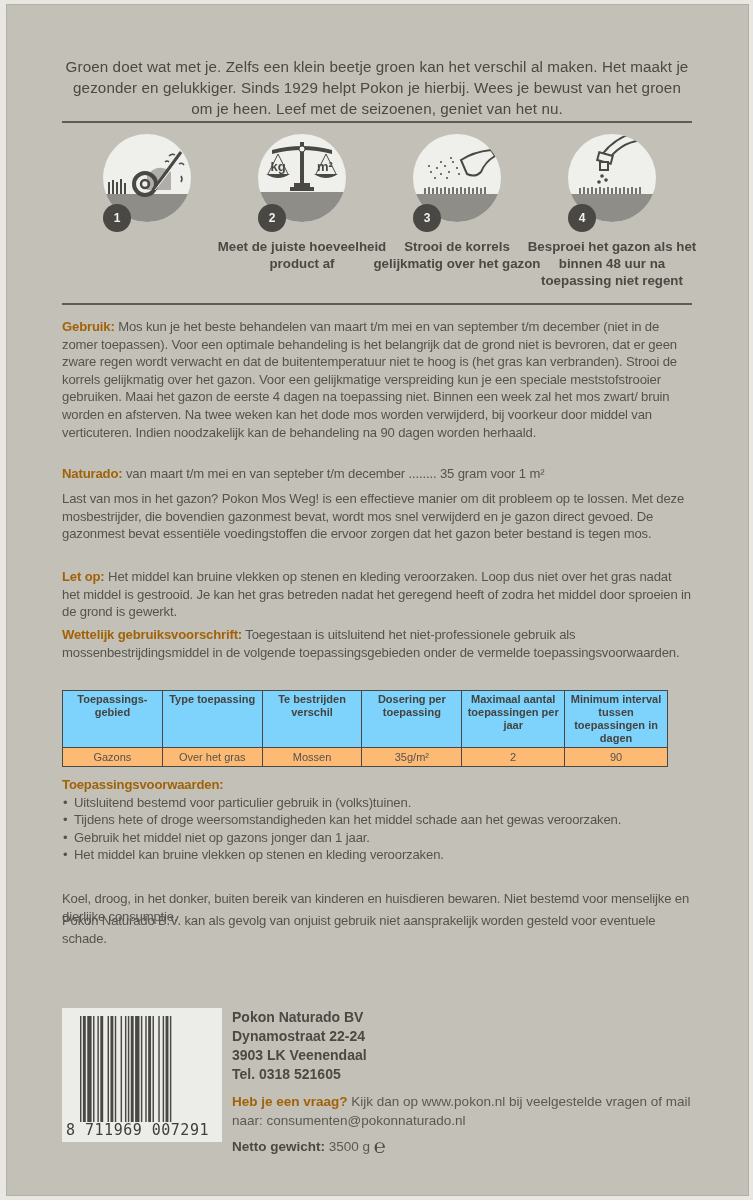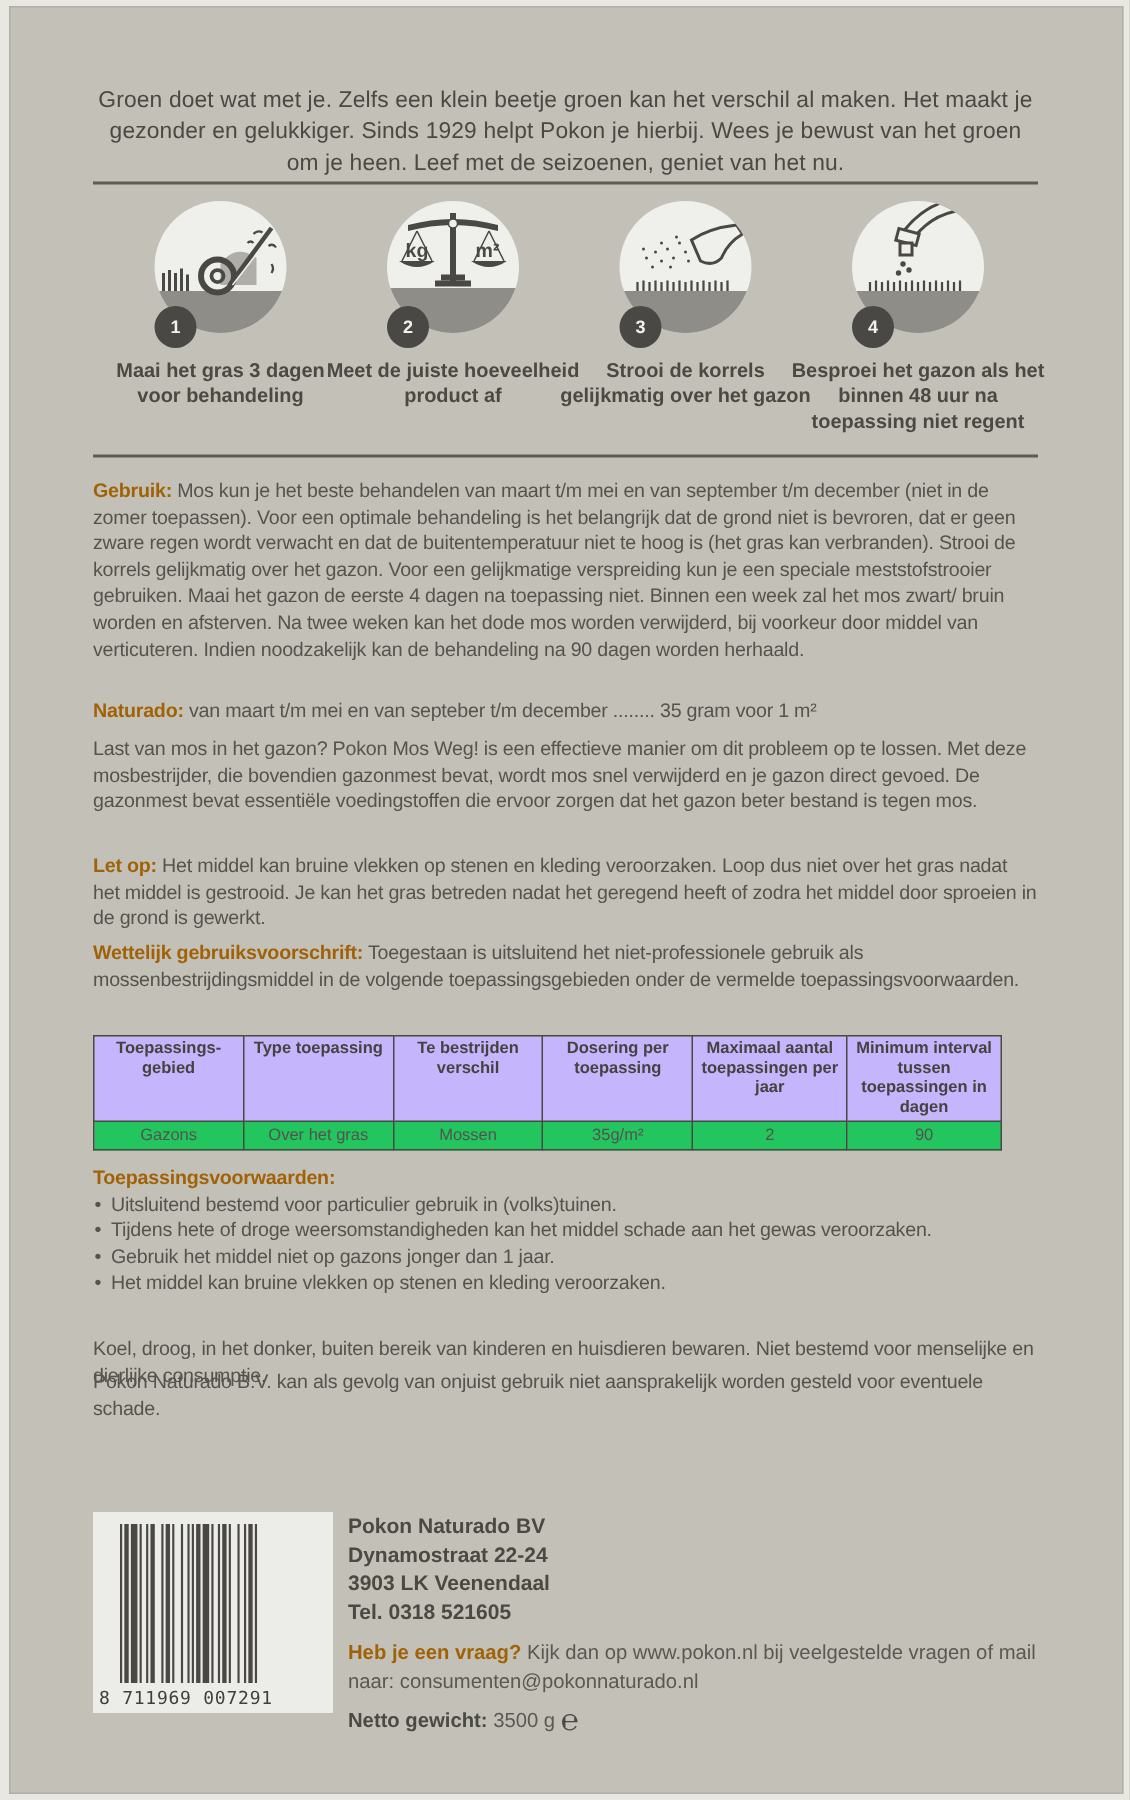--- a/index.html
+++ b/index.html
@@ -40,39 +40,39 @@
     position: absolute; left: 62px; width: 630px;
     color: #55534e; font-size: 13.1px; line-height: 17.6px;
     letter-spacing: -0.15px;
   }
   .body-text b { color: #a16207; }
   table.spec {
     position: absolute; left: 62px; top: 690px; width: 606px;
     border-collapse: collapse; font-size: 11px; color: #4a4944;
   }
   table.spec th {
-    background: #c4b5fd; border: 1.5px solid #4a4845; font-weight: bold;
+    background: #7dd3fc; border: 1.5px solid #4a4845; font-weight: bold;
     padding: 2px 4px; line-height: 13px; vertical-align: top; height: 42px;
     color: #44433f;
   }
   table.spec td {
-    background: #22c55e; border: 1.5px solid #4a4845; text-align: center;
+    background: #fdba74; border: 1.5px solid #4a4845; text-align: center;
     padding: 2px 4px; line-height: 14px; color: #55534e;
   }
   .bullets { margin: 0; padding: 0; list-style: none; }
   .bullets li { position: relative; padding-left: 12px; }
   .bullets li::before { content: "•"; position: absolute; left: 1px; top: 0; }
   .barcode {
     position: absolute; left: 62px; top: 1008px; width: 160px; height: 134px;
     background: #ecece8;
   }
   .barcode svg { position: absolute; left: 18px; top: 8px; }
   .barcode .digits {
     position: absolute; left: 4px; bottom: 3px; font-family: "DejaVu Sans Mono", monospace;
-    font-size: 12px; color: #3f3e3a; letter-spacing: 0.5px;
+    font-size: 15px; color: #3f3e3a; letter-spacing: 0.5px;
   }
   .contact {
     position: absolute; left: 232px; top: 1008px; width: 460px;
     color: #4a4944; font-size: 14px;
   }
   .contact .addr { font-weight: bold; line-height: 19px; }
   .contact .q { margin-top: 8px; font-size: 13.5px; line-height: 19px; color: #5a5853; }
   .contact .q b { color: #a16207; }
   .contact .w { margin-top: 4px; font-size: 13.5px; color: #5a5853; }
   .contact .w b { color: #4a4944; }
@@ -113,21 +113,20 @@
           <g stroke="#4a4845" stroke-width="1.5" fill="none">
             <path d="M68 24 q3 -3 6 -1"></path>
               <path d="M78 32 q3 -2 5 1"></path>
               <path d="M80 44 q2 3 0 6"></path>
               <path d="M64 30 q2 -2 4 0"></path>
           </g>
         </g>
       </svg>
       <div class="num">1</div>
     </div>
-    <div class="label">Maai het gras 3 dagen voor behandeling</div>
   </div>
 
   <div class="step" style="left:217px">
     <div class="circle-wrap">
       <svg class="circ" width="92" height="92" viewBox="0 0 92 92">
         <defs>
             <clipPath id="c2">
               <circle cx="46" cy="46" r="44"></circle>
             </clipPath>
           </defs>

